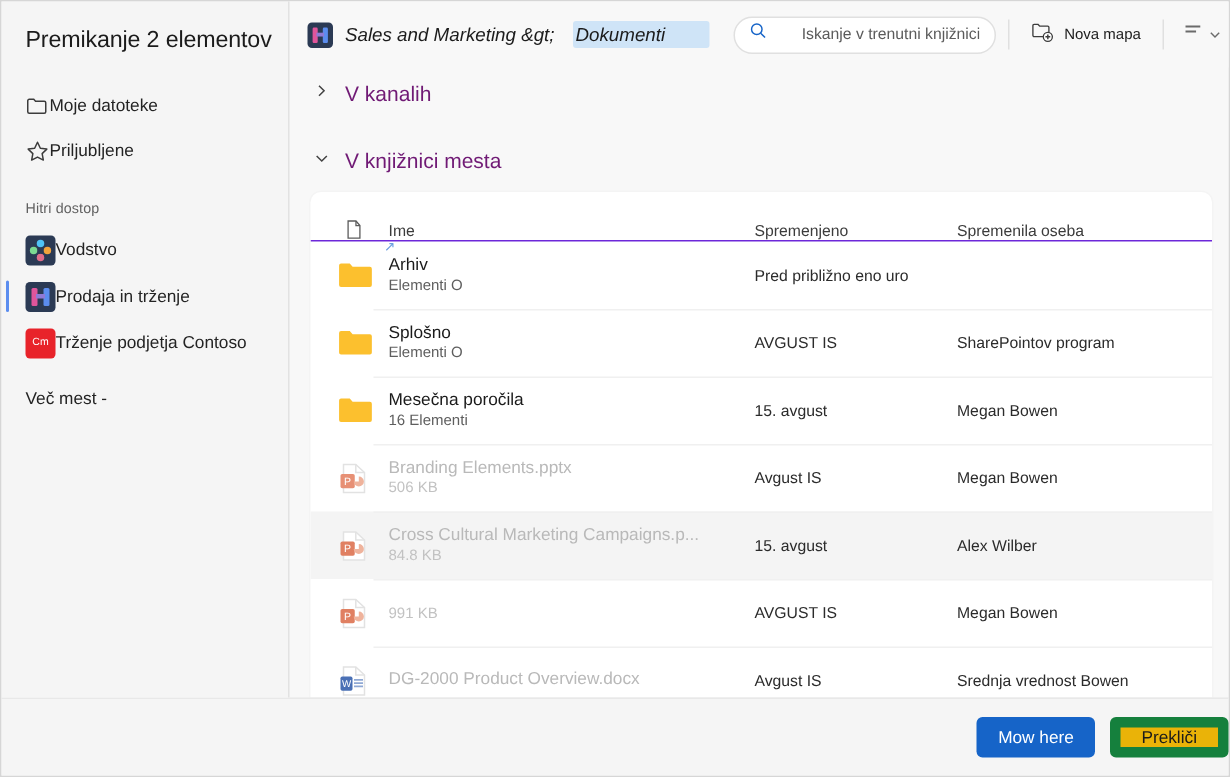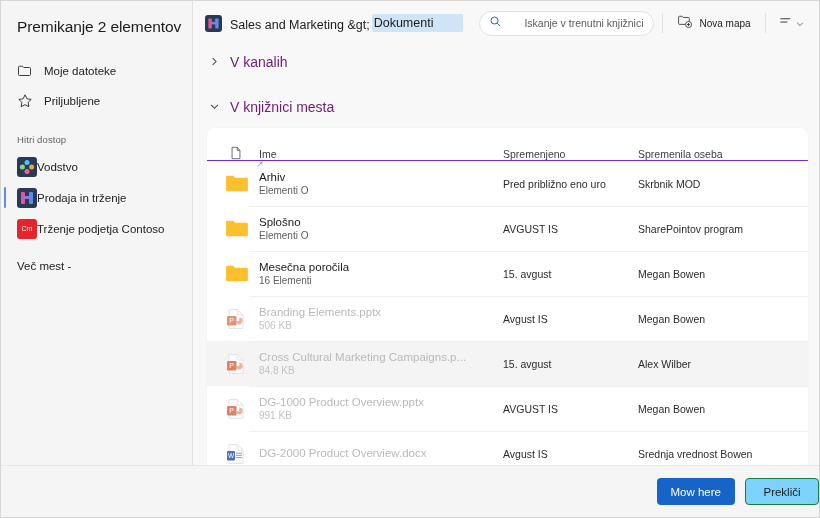--- a/index.html
+++ b/index.html
@@ -36,21 +36,20 @@
     padding: 17px 0 0 16px;
     letter-spacing: -0.1px;
     white-space: nowrap;
   }
   .nav-list { margin-top: 20px; }
   .nav-item {
     display: flex;
     align-items: center;
     height: 30px;
     padding-left: 16px;
-    gap: 11px;
     position: relative;
   }
   .nav-item .label {
     font-size: 11.5px;
     color: #242424;
     white-space: nowrap;
   }
   .nav-icon { width: 16px; height: 16px; flex-shrink: 0; display:block; }
 
   .section-label {
@@ -120,22 +119,23 @@
     border-radius: 3px;
     flex-shrink: 0;
     overflow: hidden;
     position: relative;
   }
   .breadcrumb {
     font-size: 12.5px;
     color: #1b1b1b;
     white-space: nowrap;
     display: flex;
-    align-items: flex-end;
-    gap: 2px;
+    align-items: center;
+    gap: 12px;
+    font-style: italic;
   }
   .bc-current {
     background: #cfe4f7;
     padding: 2px 30px 2px 2px;
     border-radius: 2px;
     color: #1b1b1b;
   }
   .toolbar-spacer { flex: 1; }
   .search-box {
     width: 175px;
@@ -291,21 +291,21 @@
     min-width: 74px;
     border-radius: 4px;
     font-size: 11.5px;
     display: flex;
     align-items: center;
     justify-content: center;
     padding: 0 14px;
     white-space: nowrap;
   }
   .btn-primary { background: #1664c8; color: #ffffff; }
-  .btn-secondary { background: #7dd3fc; color: #1b1b1b; border: 1px solid #15803d; }
+  .btn-secondary { background: #eab308; color: #1b1b1b; border: 7px solid #15803d; }
 </style>
 </head>
 <body>
 
 <div class="dialog">
   <div class="body-area">
 
     <div class="sidebar">
       <div class="dialog-title">Premikanje 2 elementov</div>
 
@@ -461,21 +461,20 @@
               <svg class="folder-ico" viewBox="0 0 24 20">
                   <path d="M1 3.2a1.4 1.4 0 0 1 1.4-1.4h6.1l2 2.2h12.1a1.4 1.4 0 0 1 1.4 1.4v11.4a1.4 1.4 0 0 1-1.4 1.4H2.4A1.4 1.4 0 0 1 1 16.8z" fill="#fcc02e"></path>
                 </svg>
             </div>
             <div class="c-name name-wrap">
               <span class="shortcut-mark">↗</span>
               <div class="nm">Arhiv</div>
               <div class="sub">Elementi O</div>
             </div>
             <div class="c-mod cell">Pred približno eno uro</div>
-            <div class="c-by cell">Skrbnik MOD</div>
           </div>
 
           <div class="row">
             <div class="c-icon">
               <svg class="folder-ico" viewBox="0 0 24 20">
                   <path d="M1 3.2a1.4 1.4 0 0 1 1.4-1.4h6.1l2 2.2h12.1a1.4 1.4 0 0 1 1.4 1.4v11.4a1.4 1.4 0 0 1-1.4 1.4H2.4A1.4 1.4 0 0 1 1 16.8z" fill="#fcc02e"></path>
                 </svg>
             </div>
             <div class="c-name">
               <div class="nm">Splošno</div>
@@ -539,21 +538,20 @@
             <div class="c-icon">
               <svg class="file-ico" viewBox="0 0 20 22">
                 <path d="M3 1.6h8.2L17 7v13.4H3z" fill="#fff" stroke="#e2e2e2" stroke-width="1"></path>
                 <path d="M11.2 1.6V7H17" fill="none" stroke="#e2e2e2" stroke-width="1"></path>
                 <rect x="1" y="8" width="9.5" height="9.5" rx="1.2" fill="#e08062"></rect>
                 <text x="5.7" y="15" font-size="7" font-family="Liberation Sans, sans-serif" fill="#fff" text-anchor="middle">P</text>
                 <path d="M13.2 9.6a3.4 3.4 0 1 1-3.4 3.4h3.4z" fill="#efb39c"></path>
               </svg>
             </div>
             <div class="c-name">
-              <div class="nm">DG-1000 Product Overview.pptx</div>
               <div class="sub">991 KB</div>
             </div>
             <div class="c-mod cell">AVGUST IS</div>
             <div class="c-by cell">Megan Bowen</div>
           </div>
 
           <div class="row dim">
             <div class="c-icon">
               <svg class="file-ico" viewBox="0 0 20 22">
                 <path d="M3 1.6h8.2L17 7v13.4H3z" fill="#fff" stroke="#e2e2e2" stroke-width="1"></path>

